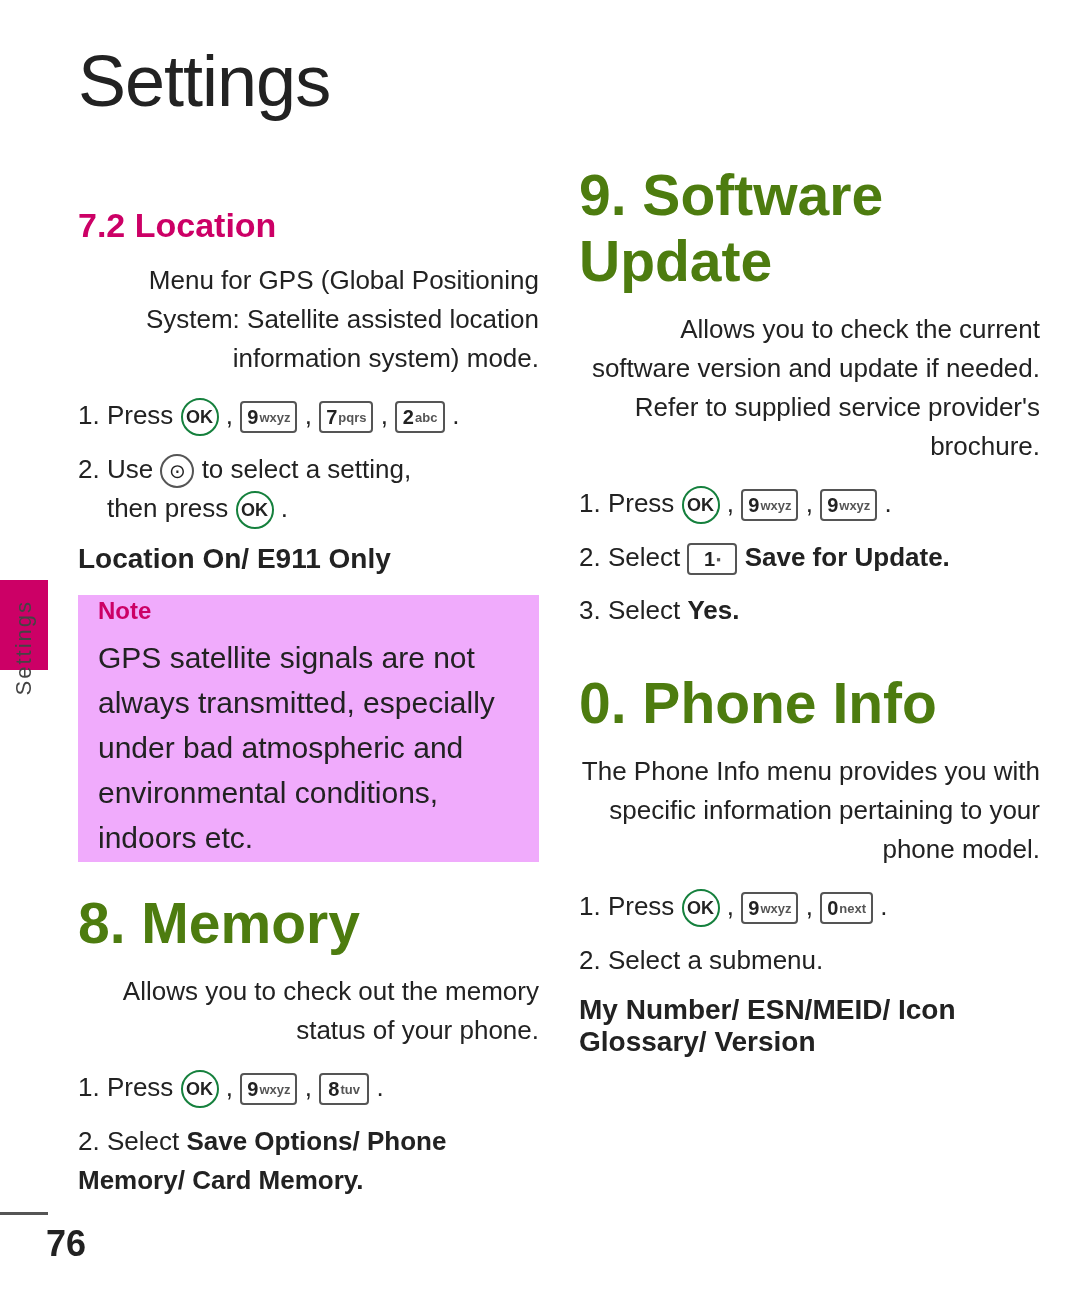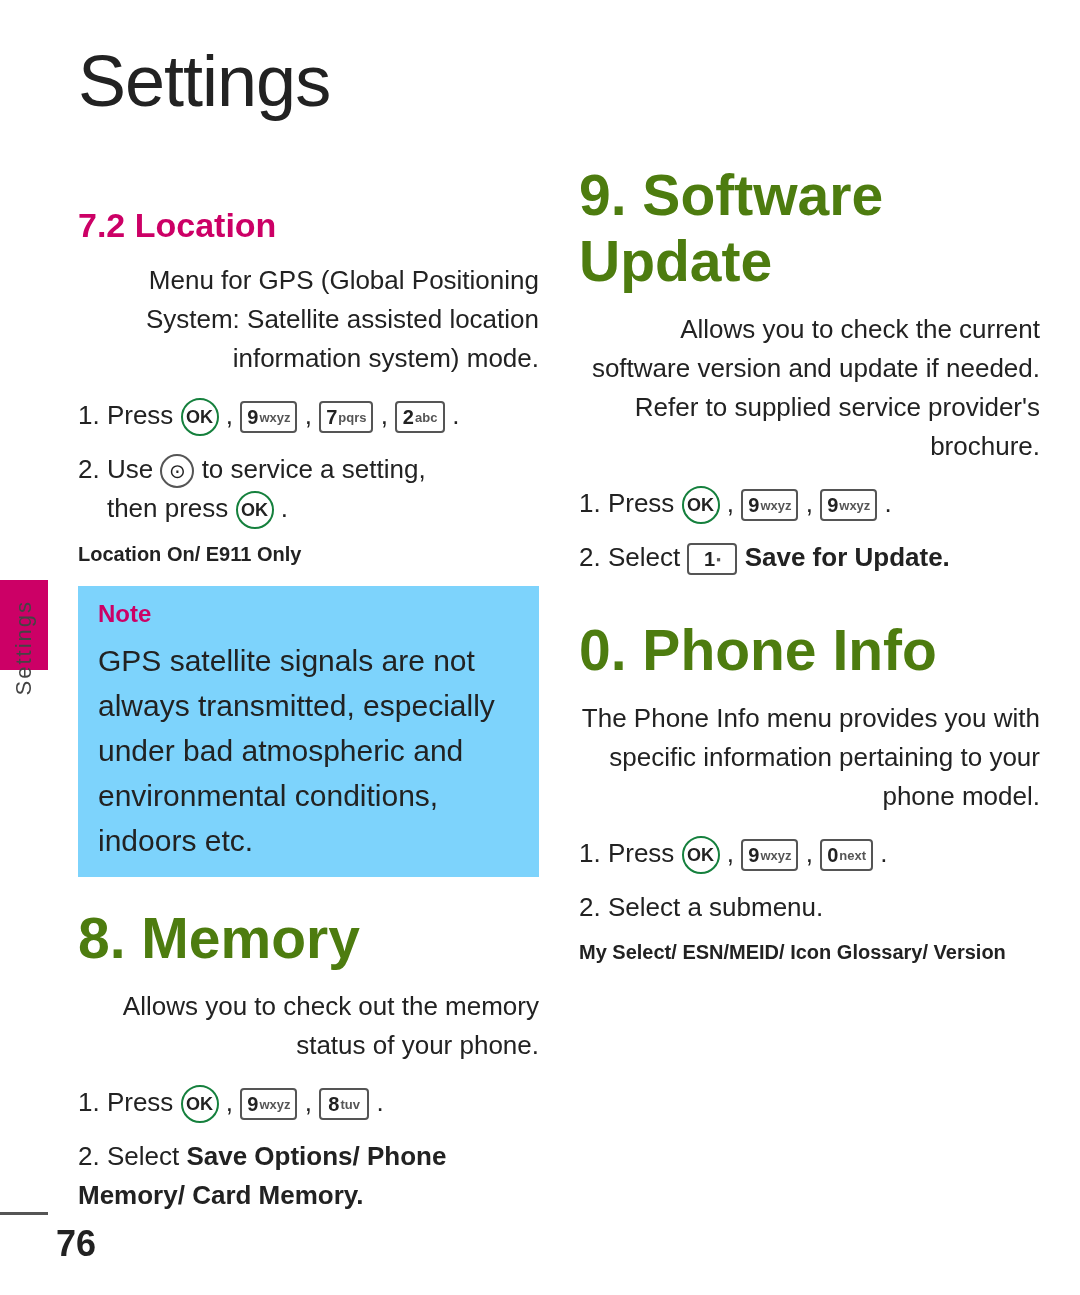--- a/index.html
+++ b/index.html
@@ -171,56 +171,56 @@
       border-radius: 50%;
       width: 34px;
       height: 34px;
       font-size: 20px;
       background: #fff;
       vertical-align: middle;
     }
 
     
     .note-box {
-      background: #7dd3fc;
-      padding: 14px 20px;
+      background: #f0abfc;
+      padding: 2px 20px;
       margin-top: 20px;
       margin-bottom: 28px;
     }
 
     .note-title {
       color: #cc0066;
       font-size: 24px;
       font-weight: bold;
       margin-bottom: 10px;
     }
 
     .note-body {
       font-size: 30px;
       line-height: 1.5;
       color: #222;
     }
 
     .sub-note {
-      font-size: 20px;
+      font-size: 28px;
       font-weight: bold;
       color: #222;
       margin-top: 14px;
       margin-bottom: 8px;
     }
 
     .bold-inline {
       font-weight: bold;
     }
 
     
     .page-number {
       position: absolute;
       bottom: 30px;
-      left: 56px;
+      left: 46px;
       font-size: 36px;
       font-weight: bold;
       color: #222;
     }
   </style>
 </head>
 <body>
 
 <div class="page-container">
 
@@ -258,21 +258,21 @@
             <span class="key-badge">
                 <span class="key-main">2</span>
                 <span class="key-sub">abc</span>
               </span>
             .
           </div>
 
           <div class="step">
             <span>2. Use</span>
             <span class="nav-badge">⊙</span>
-            <span>to service a setting,</span><br>
+            <span>to select a setting,</span><br>
             &nbsp;&nbsp;&nbsp;&nbsp;<span>then press</span>
             <span class="ok-badge">OK</span>
             .
           </div>
 
           <div class="sub-note">Location On/ E911 Only</div>
 
           <div class="note-box">
             <div class="note-title">Note</div>
             <div class="note-body">GPS satellite signals are not always transmitted, especially under bad atmospheric and environmental conditions, indoors etc.</div>
@@ -331,20 +331,24 @@
 
           <div class="step">
             <span>2. Select</span>
             <span class="key-badge">
                 <span class="key-main">1</span>
                 <span class="key-sub">▪</span>
               </span>
             <span class="bold-inline">Save for Update.</span>
           </div>
 
+          <div class="step">
+            <span>3. Select</span>
+            <span class="bold-inline">Yes.</span>
+          </div>
         </div>
 
         <div style="margin-top: 40px;">
           <div class="section-heading-large-pink">0. Phone Info</div>
           <p class="section-body">The Phone Info menu provides you with specific information pertaining to your phone model.</p>
 
           <div class="step">
             <span>1. Press</span>
             <span class="ok-badge">OK</span>
             ,
@@ -355,21 +359,21 @@
             ,
             <span class="key-badge">
                 <span class="key-main">0</span>
                 <span class="key-sub">next</span>
               </span>
             .
           </div>
 
           <div class="step">2. Select a submenu.</div>
 
-          <div class="sub-note">My Select/ ESN/MEID/ Icon Glossary/ Version</div>
+          <div class="sub-note">My Number/ ESN/MEID/ Icon Glossary/ Version</div>
         </div>
 
       </div>
     </div>
   </div>
 
   <div class="page-number">76</div>
 
 </div>
 

